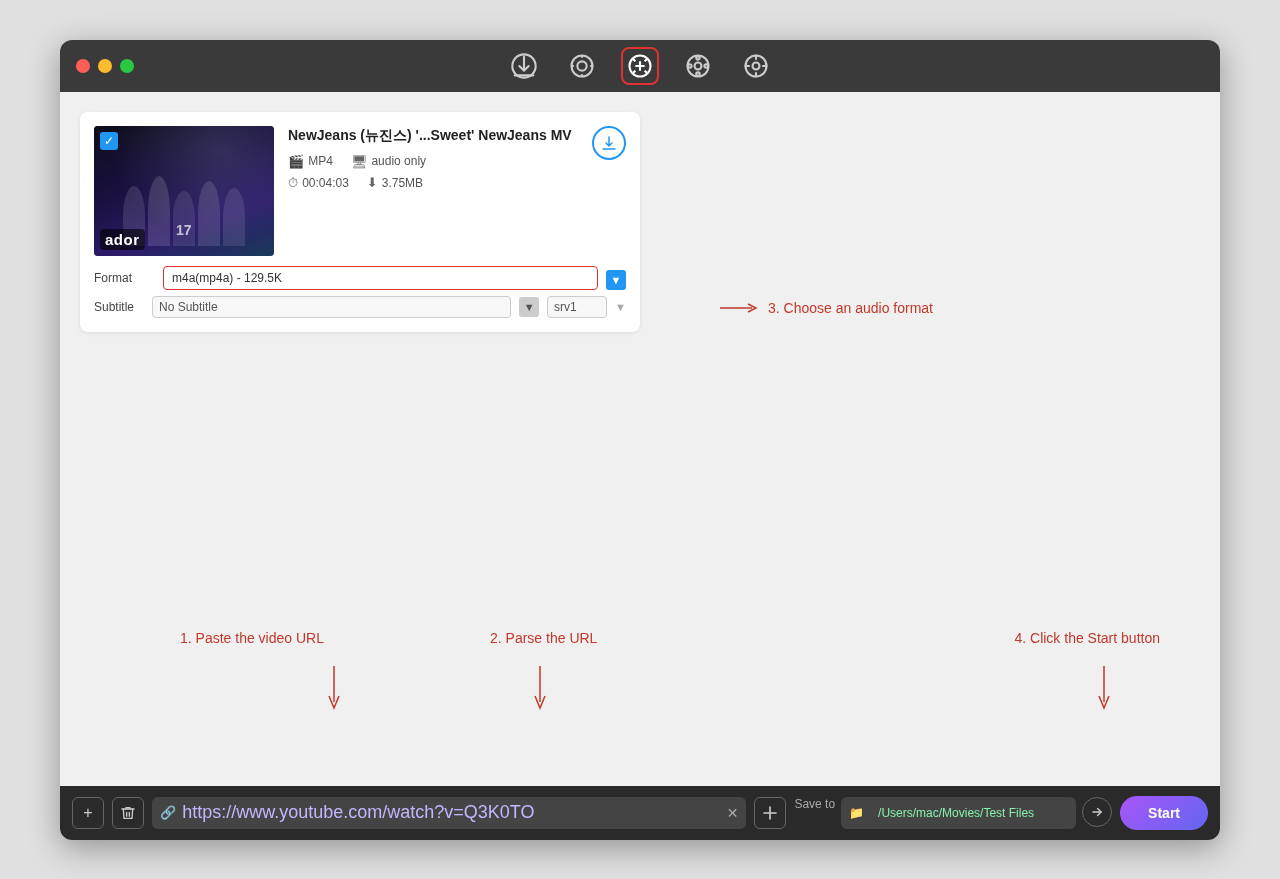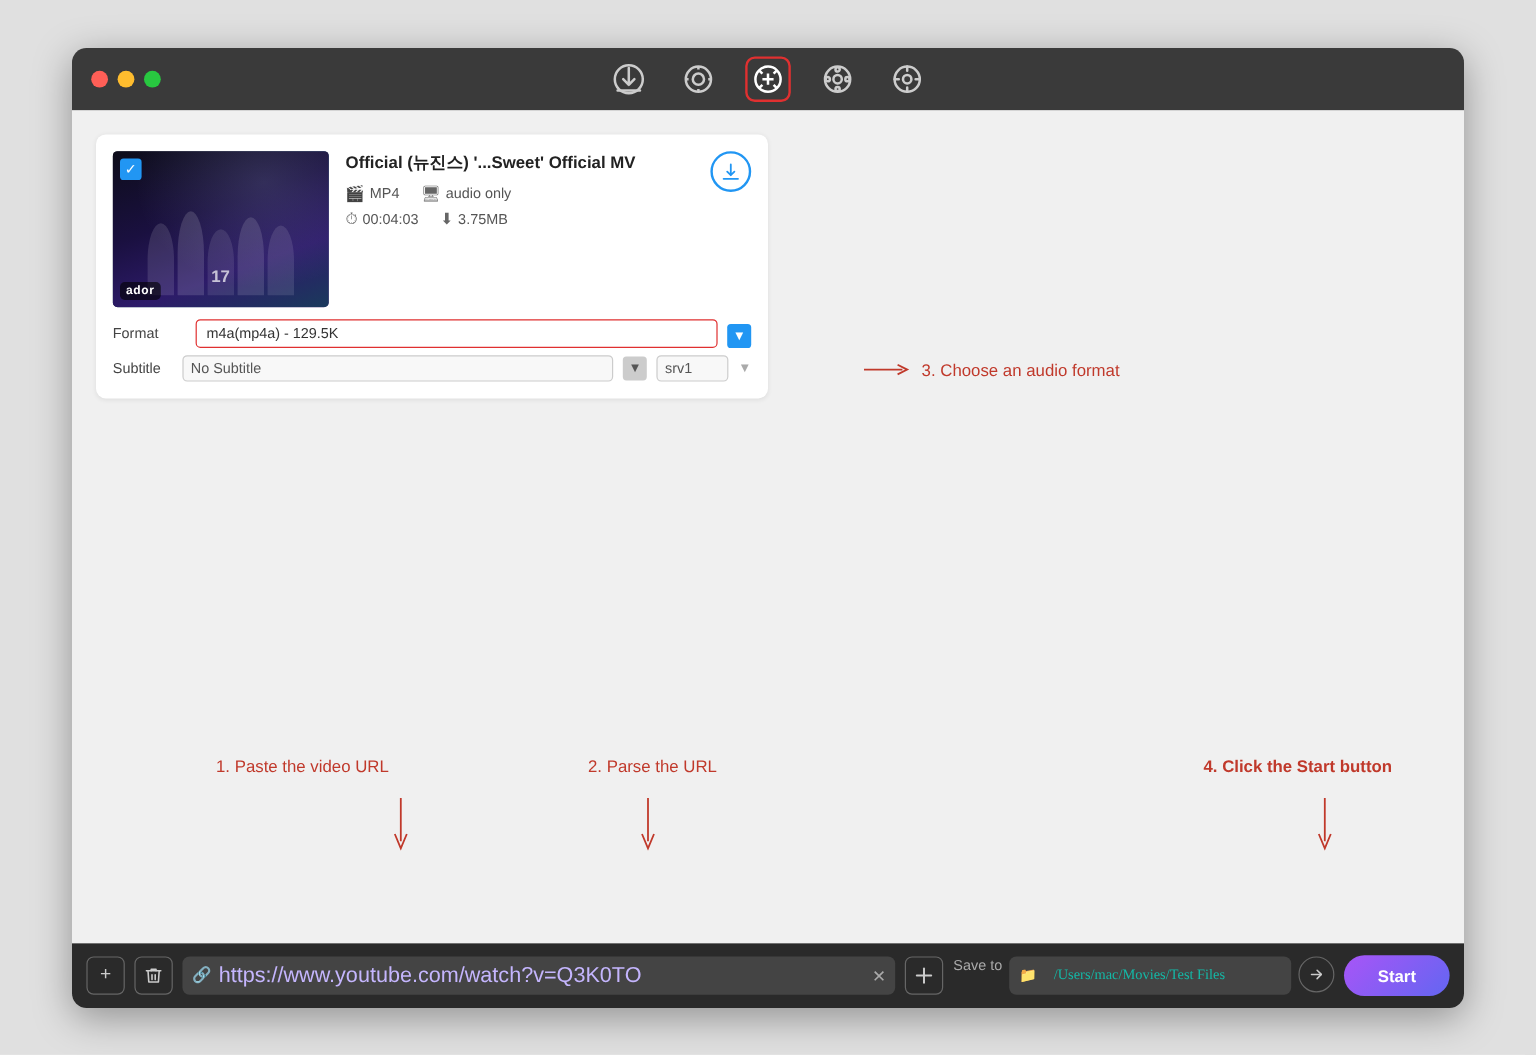--- a/index.html
+++ b/index.html
@@ -117,21 +117,21 @@
       font-size: 12px;
     }
     .logo-overlay {
       position: absolute;
       bottom: 6px;
       left: 6px;
       background: rgba(0,0,0,0.6);
       border-radius: 4px;
       padding: 2px 5px;
       color: white;
-      font-size: 10px;
+      font-size: 15px;
       font-weight: bold;
       letter-spacing: 0.5px;
     }
     .video-info {
       flex: 1;
     }
     .video-title {
       font-size: 14px;
       font-weight: 600;
       color: #222;
@@ -439,21 +439,21 @@
           </div>
 
           <div style="position:absolute;bottom:18px;left:82px;color:rgba(255,255,255,0.7);font-size:14px;font-weight:bold;">17</div>
 
           <div class="checkbox-overlay">✓</div>
 
           <div class="logo-overlay">ador</div>
         </div>
 
         <div class="video-info">
-          <div class="video-title">Official (뉴진스) '...Sweet' Official MV</div>
+          <div class="video-title">NewJeans (뉴진스) '...Sweet' NewJeans MV</div>
           <div class="video-meta">
             <div class="meta-item">
               <span class="meta-icon">🎬</span>
               <span>MP4</span>
             </div>
             <div class="meta-item">
               <span class="meta-icon">🖥</span>
               <span>audio only</span>
             </div>
           </div>
@@ -525,21 +525,21 @@
       <span>2. Parse the URL</span>
     </div>
 
     <div style="position:absolute;bottom:72px;left:472px;">
       <svg width="16" height="44" viewBox="0 0 16 44">
         <line x1="8" y1="0" x2="8" y2="36" stroke="#c0392b" stroke-width="1.5"></line>
         <polyline points="3,30 8,42 13,30" fill="none" stroke="#c0392b" stroke-width="1.5"></polyline>
       </svg>
     </div>
 
-    <div class="annotation-label" style="bottom:140px; right:60px;font-weight:bold;">
+    <div class="annotation-label" style="bottom:140px; right:60px;">
       <span>4. Click the Start button</span>
     </div>
 
     <div style="position:absolute;bottom:72px;right:108px;">
       <svg width="16" height="44" viewBox="0 0 16 44">
         <line x1="8" y1="0" x2="8" y2="36" stroke="#c0392b" stroke-width="1.5"></line>
         <polyline points="3,30 8,42 13,30" fill="none" stroke="#c0392b" stroke-width="1.5"></polyline>
       </svg>
     </div>
 
@@ -570,21 +570,21 @@
       <svg width="18" height="18" viewBox="0 0 24 24" fill="none" stroke="#ccc" stroke-width="2.2" stroke-linecap="round">
         <line x1="12" y1="4" x2="12" y2="20"></line>
         <line x1="4" y1="12" x2="20" y2="12"></line>
       </svg>
     </button>
 
     <div class="save-to-section">
       <span>Save to</span>
       <div style="display:flex;align-items:center;gap:4px;background:#444;border-radius:6px;padding:0 8px;height:32px;">
         <span style="color:#aaa;">📁</span>
-        <input class="save-path-input" type="text" style="background: transparent; border: none; color: #14b8a6; font-size: 12px; outline: none; width: 200px; font-family: Liberation Serif, serif;" value="/Users/mac/Movies/Test Files">
+        <input class="save-path-input" type="text" style="background: transparent; border: none; color: #86efac; font-size: 12px; outline: none; width: 200px;" value="/Users/mac/Movies/Test Files">
       </div>
       <button class="save-go-btn">
         <svg width="14" height="14" viewBox="0 0 24 24" fill="none" stroke="#ccc" stroke-width="2.2" stroke-linecap="round" stroke-linejoin="round">
           <line x1="5" y1="12" x2="19" y2="12"></line>
           <polyline points="13 6 19 12 13 18"></polyline>
         </svg>
       </button>
     </div>
 
     <button class="start-btn">

